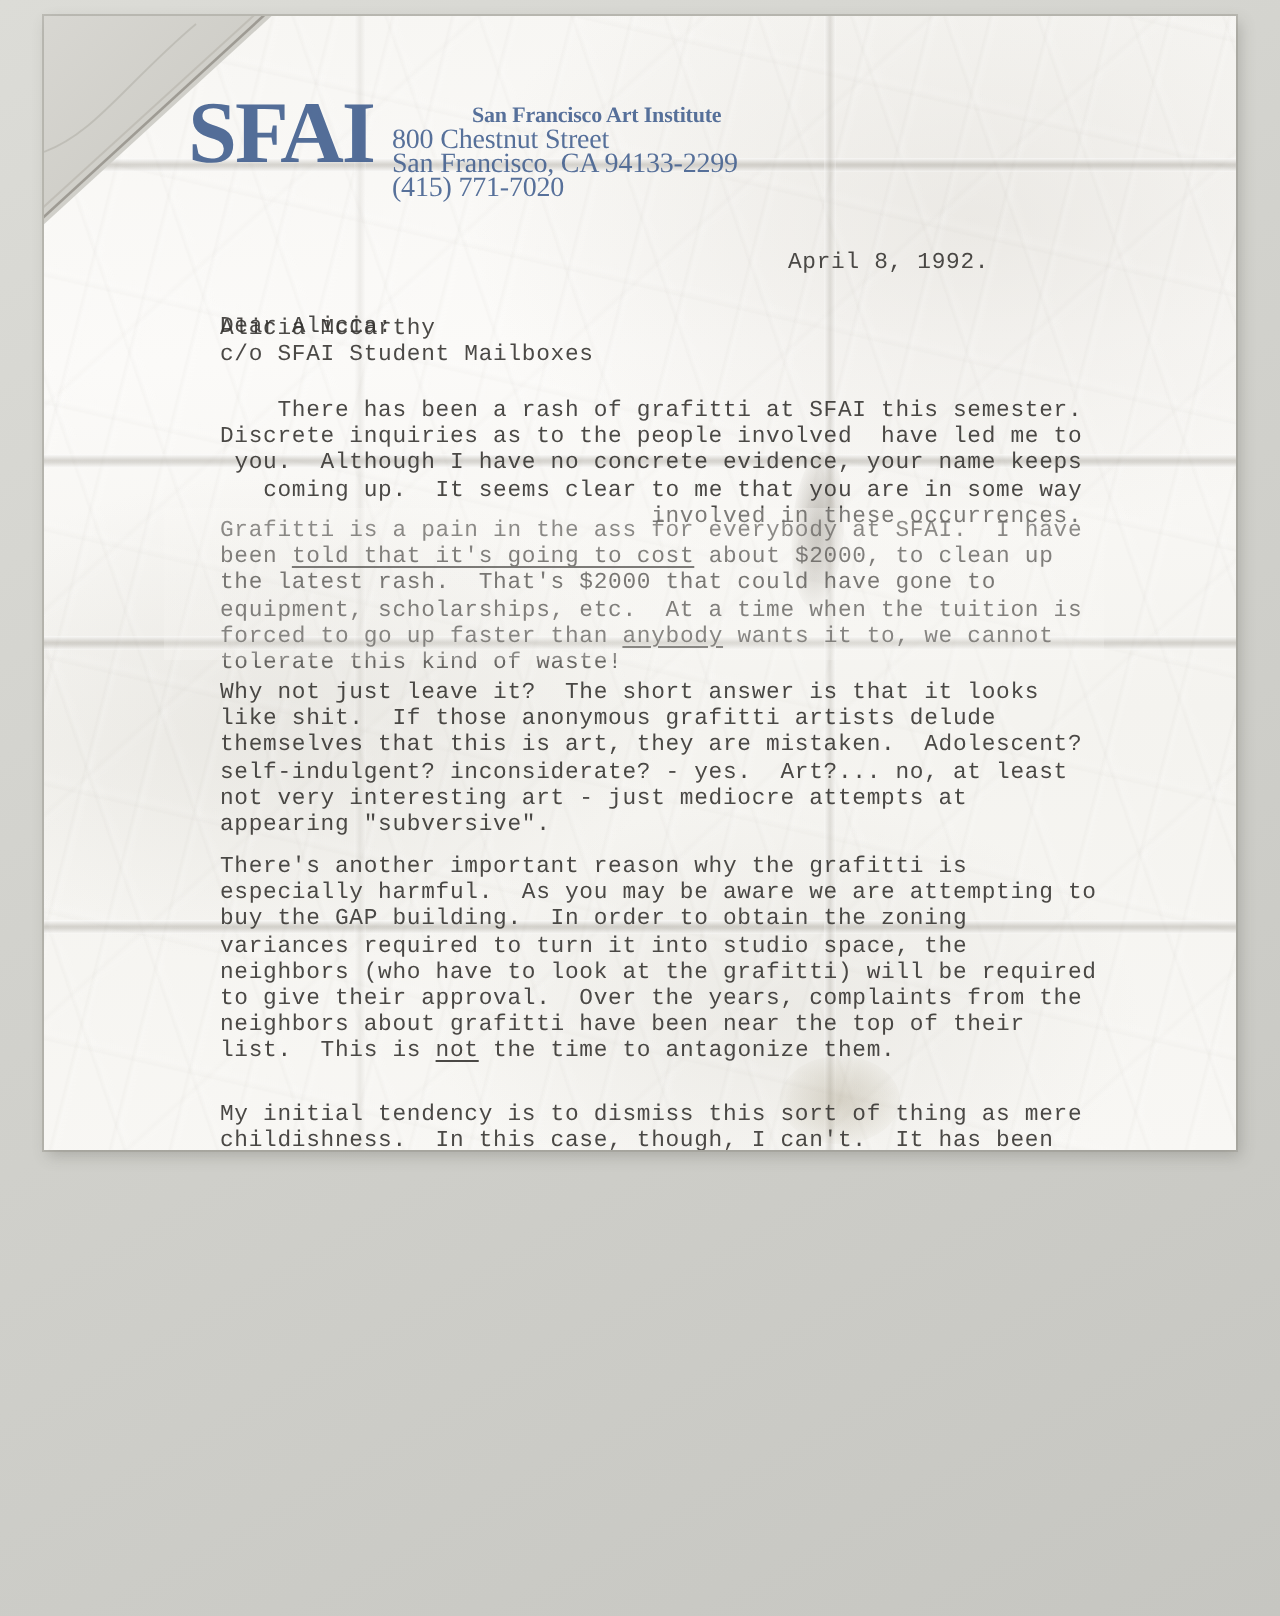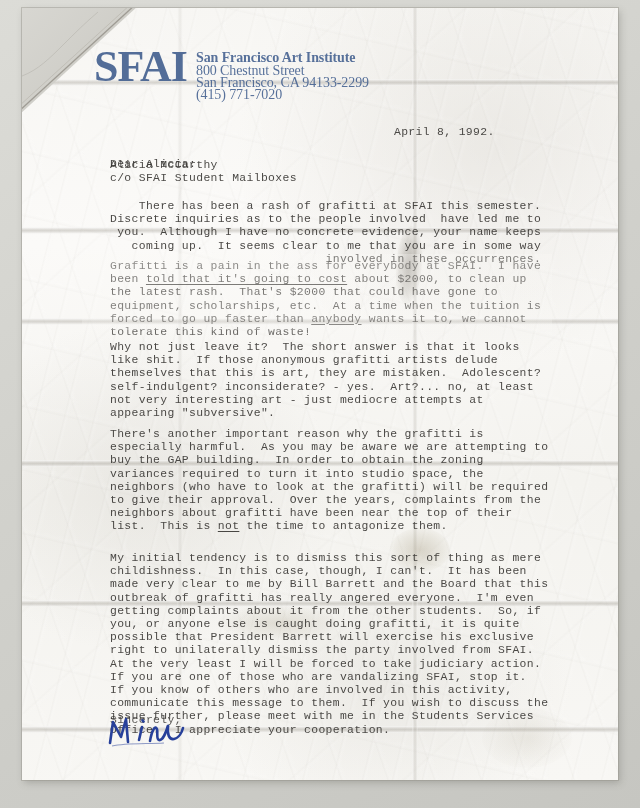--- a/index.html
+++ b/index.html
@@ -21,21 +21,21 @@
     background:
       linear-gradient(150deg, #dcdcd7 0%, #d2d2cd 40%, #c6c6c1 100%);
   }
 
   
   #paper {
     position: absolute;
     left: 22px;
     top: 8px;
     width: 596px;
-    height: 772px;
+    height: 567px;
     background:
       radial-gradient(ellipse 60% 40% at 78% 18%, rgba(208,204,196,0.35) 0%, rgba(255,255,255,0) 70%),
       radial-gradient(ellipse 45% 30% at 20% 62%, rgba(206,203,196,0.30) 0%, rgba(255,255,255,0) 72%),
       radial-gradient(ellipse 40% 25% at 62% 88%, rgba(205,202,194,0.28) 0%, rgba(255,255,255,0) 75%),
       linear-gradient(178deg, #f7f6f3 0%, #fbfaf8 30%, #f4f3ef 62%, #f8f7f4 100%);
     box-shadow:
       0 0 0 1px rgba(150,148,140,0.45),
       2px 3px 7px rgba(90,88,82,0.30);
     overflow: hidden;
   }
@@ -180,24 +180,25 @@
     opacity: 0.88;
   }
   #letterhead-address {
     margin-left: 9px;
     margin-top: 5px;
     font-family: "Liberation Serif", serif;
     color: #3d5b8c;
     opacity: 0.86;
   }
   #org-name {
-    font-size: 14px;
+    font-size: 11px;
     font-weight: bold;
     line-height: 14px;
     letter-spacing: -0.1px;
+    margin-left: 40px;
   }
   .addr-line {
     font-size: 14px;
     line-height: 12.2px;
     letter-spacing: -0.1px;
     font-family: Liberation Serif, serif;
   }
 
   
   .tw {

